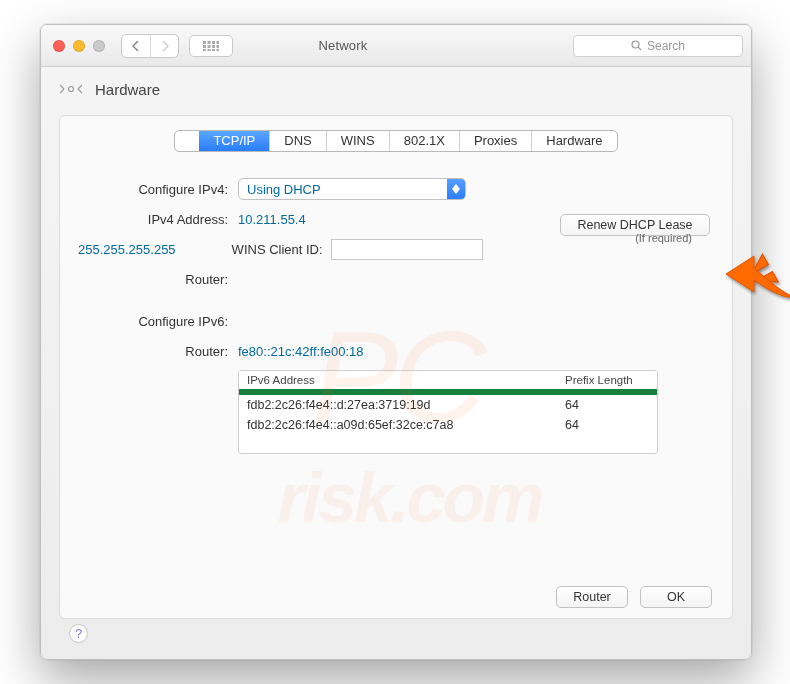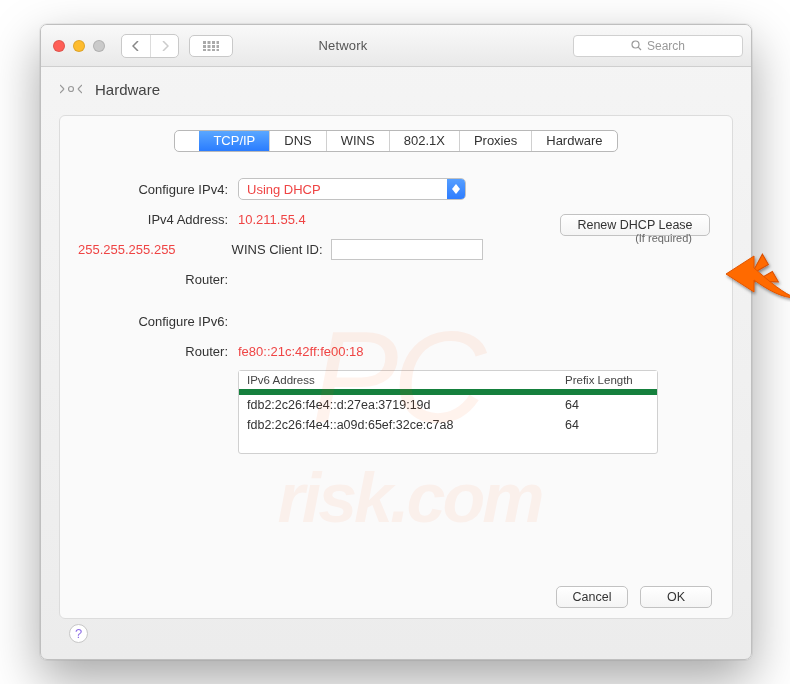--- a/index.html
+++ b/index.html
@@ -72,21 +72,21 @@
     .select {
       height: 22px; border:1px solid #c2c2c2; border-radius:5px; background:#fff;
       display:flex; align-items:center; padding:0 0 0 8px; width: 228px; position:relative;
     }
     .select .caret {
       width:18px; height:100%; background: linear-gradient(#559eff,#2e7dff);
       border-radius: 0 4px 4px 0; display:flex; flex-direction:column;
       align-items:center; justify-content:center; gap:0px; position:absolute; right:0; top:0;
     }
     .caret svg { width:8px; height:5px; fill:#fff;}
-    .value { color:#ef4444;}
+    .value { color:#0369a1;}
     .btn {
       height: 22px; border:1px solid #c2c2c2; border-radius:5px; background:linear-gradient(#fff,#f4f4f4);
       padding: 0 12px; font-size:12.5px; color:#333; display:inline-flex; align-items:center; justify-content:center;margin-top:12px;
     }
     .btn.wide { width: 72px; }
     .input { height:21px; border:1px solid #c6c6c6; background:#fff; width:152px; border-radius:0; }
     .row-renew { position: relative; }
     .renew-btn { width:150px; position:absolute; right:4px; }
     .dhcp-row { display:flex; align-items:center; }
     .dhcp-label { margin-left: 56px; margin-right: 8px; color:#333;}
@@ -256,21 +256,21 @@
           </div>
           <div class="trow">
             <div class="td1">fdb2:2c26:f4e4::a09d:65ef:32ce:c7a8</div>
             <div class="td2">64</div>
           </div>
         </div>
       </div>
     </div>
 
     <div class="bottom-right">
-      <div class="btn wide">Cancel</div>
+      <div class="btn wide">Router</div>
       <div class="btn wide">OK</div>
     </div>
   </div>
 
   <div class="help">?</div>
 </div>
 
 <svg class="arrow" viewBox="0 0 72 56">
   <defs>
       <filter id="sh">

